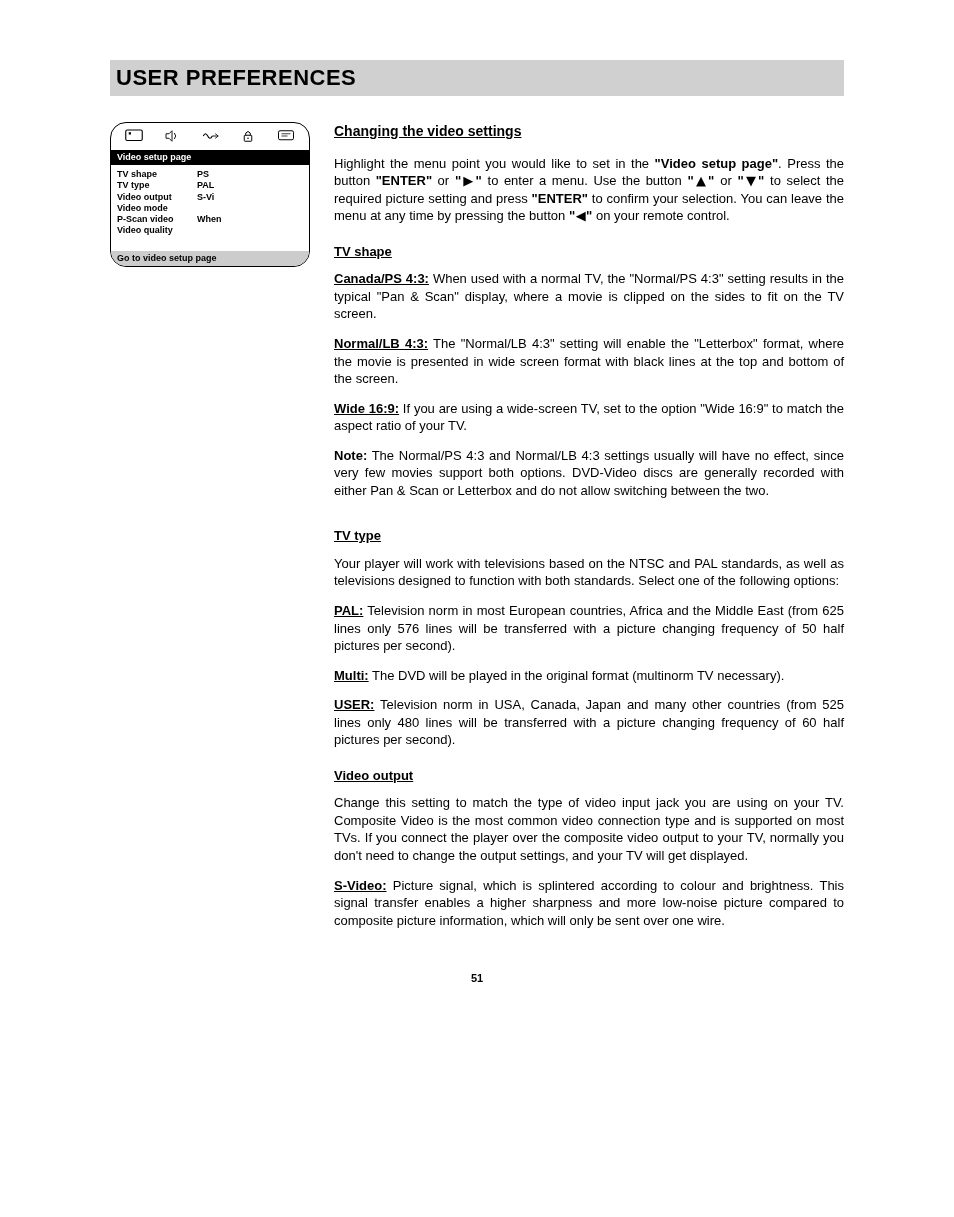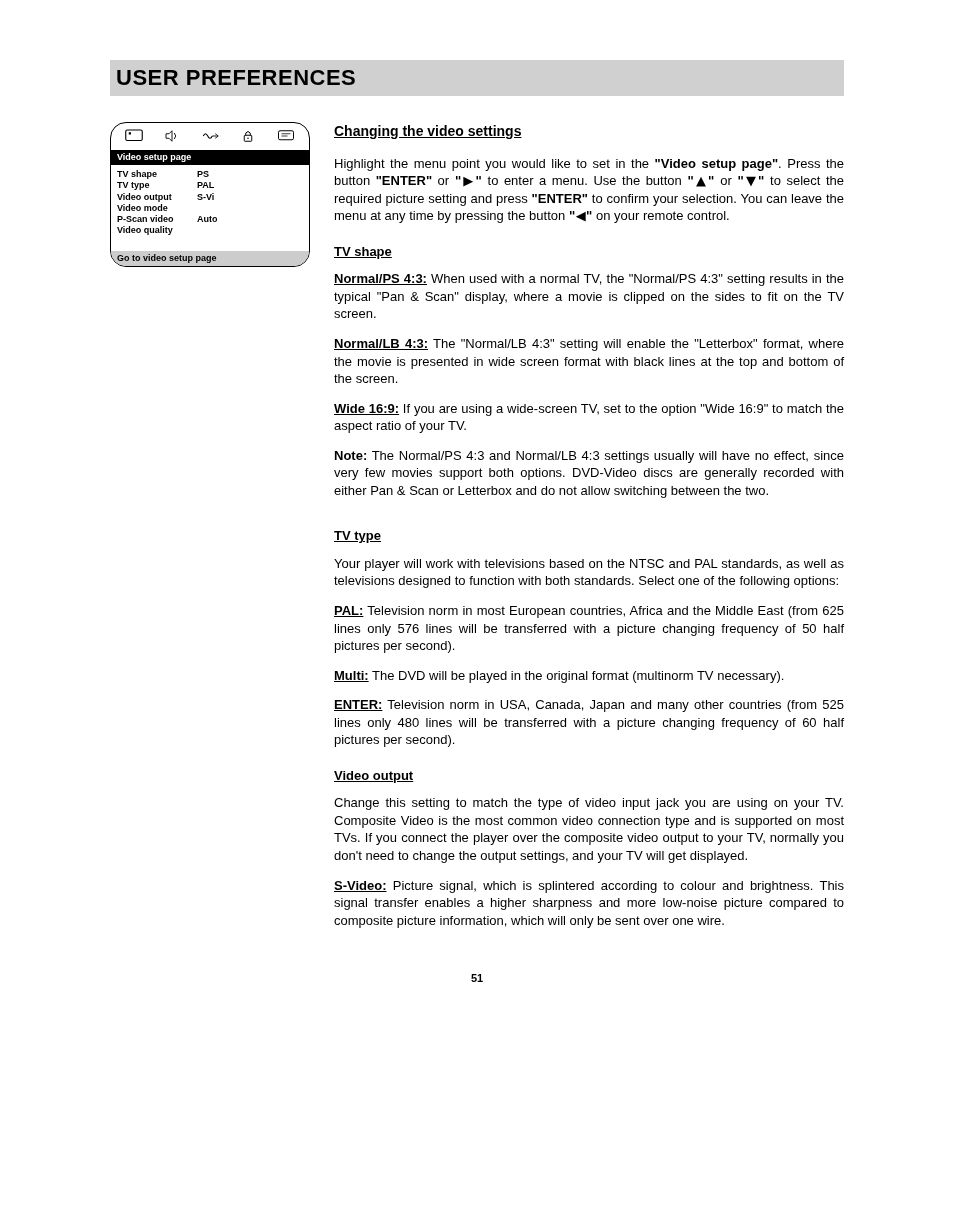--- a/index.html
+++ b/index.html
@@ -148,49 +148,49 @@
         <div class="osd-row">
             <span class="osd-label">Video output</span>
             <span class="osd-value">S-Vi</span>
           </div>
         <div class="osd-row">
             <span class="osd-label">Video mode</span>
             <span class="osd-value"></span>
           </div>
         <div class="osd-row">
             <span class="osd-label">P-Scan video</span>
-            <span class="osd-value">Auto</span>
+            <span class="osd-value">When</span>
           </div>
         <div class="osd-row">
             <span class="osd-label">Video quality</span>
             <span class="osd-value"></span>
           </div>
       </div>
       <div class="osd-footer">Go to video setup page</div>
     </div>
   </div>
 
   <div class="right-col">
     <h2 class="section">Changing the video settings</h2>
 
     <p>
       <span>Highlight the menu point you would like to set in the </span><span class="b">"Video setup page"</span><span>. Press the button </span><span class="b">"ENTER"</span><span> or </span><span class="b arrow">"▶"</span><span> to enter a menu. Use the button </span><span class="b arrow">"▲"</span><span> or </span><span class="b arrow">"▼"</span><span> to select the required picture setting and press </span><span class="b">"ENTER"</span><span> to confirm your selection. You can leave the menu at any time by pressing the button </span><span class="b arrow">"◀"</span><span> on your remote control.</span>
     </p>
 
     <h3 class="sub">TV shape</h3>
-    <p><span class="bu">Normal/PS 4:3:</span><span> When used with a normal TV, the "Normal/PS 4:3" setting results in the typical "Pan &amp; Scan" display, where a movie is clipped on the sides to fit on the TV screen.</span></p>
+    <p><span class="bu">Canada/PS 4:3:</span><span> When used with a normal TV, the "Normal/PS 4:3" setting results in the typical "Pan &amp; Scan" display, where a movie is clipped on the sides to fit on the TV screen.</span></p>
     <p><span class="bu">Normal/LB 4:3:</span><span> The "Normal/LB 4:3" setting will enable the "Letterbox" format, where the movie is presented in wide screen format with black lines at the top and bottom of the screen.</span></p>
     <p><span class="bu">Wide 16:9:</span><span> If you are using a wide-screen TV, set to the option "Wide 16:9" to match the aspect ratio of your TV.</span></p>
     <p><span class="b">Note:</span><span> The Normal/PS 4:3 and Normal/LB 4:3 settings usually will have no effect, since very few movies support both options. DVD-Video discs are generally recorded with either Pan &amp; Scan or Letterbox and do not allow switching between the two.</span></p>
 
     <h3 class="sub" style="margin-top:28px">TV type</h3>
     <p>Your player will work with televisions based on the NTSC and PAL standards, as well as televisions designed to function with both standards. Select one of the following options:</p>
     <p><span class="bu">PAL:</span><span> Television norm in most European countries, Africa and the Middle East (from 625 lines only 576 lines will be transferred with a picture changing frequency of 50 half pictures per second).</span></p>
     <p><span class="bu">Multi:</span><span> The DVD will be played in the original format (multinorm TV necessary).</span></p>
-    <p><span class="bu">ENTER:</span><span> Television norm in USA, Canada, Japan and many other countries (from 525 lines only 480 lines will be transferred with a picture changing frequency of 60 half pictures per second).</span></p>
+    <p><span class="bu">USER:</span><span> Television norm in USA, Canada, Japan and many other countries (from 525 lines only 480 lines will be transferred with a picture changing frequency of 60 half pictures per second).</span></p>
 
     <h3 class="sub">Video output</h3>
     <p>Change this setting to match the type of video input jack you are using on your TV. Composite Video is the most common video connection type and is supported on most TVs. If you connect the player over the composite video output to your TV, normally you don't need to change the output settings, and your TV will get displayed.</p>
     <p><span class="bu">S-Video:</span><span> Picture signal, which is splintered according to colour and brightness. This signal transfer enables a higher sharpness and more low-noise picture compared to composite picture information, which will only be sent over one wire.</span></p>
   </div>
 </div>
 
 <div class="page-num">51</div>
 
 </body></html>

